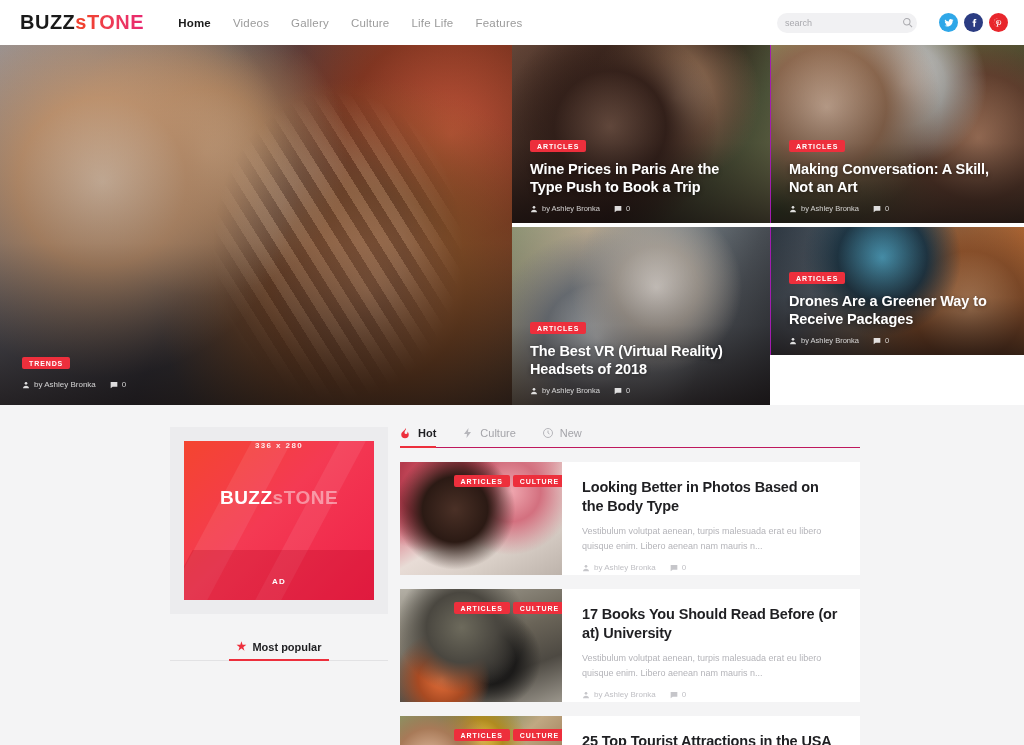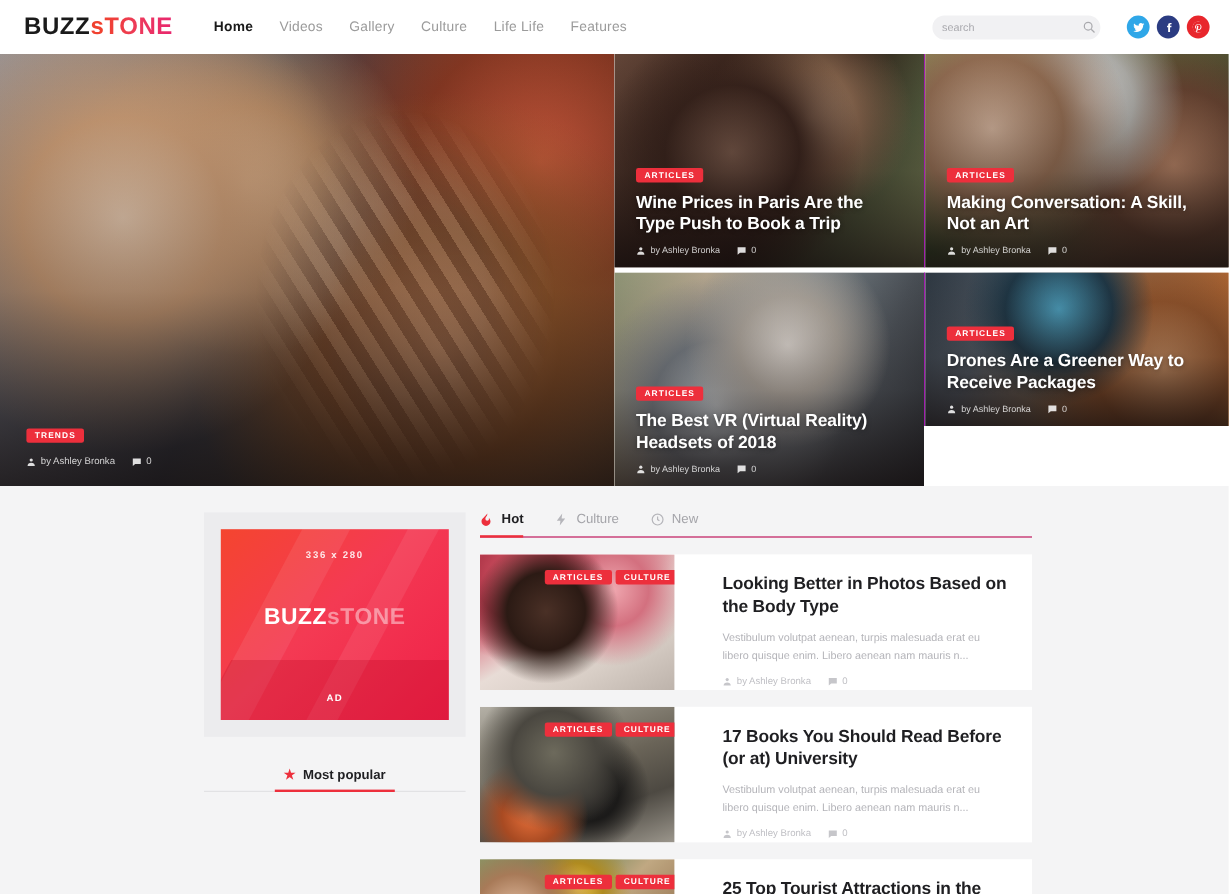--- a/index.html
+++ b/index.html
@@ -199,21 +199,20 @@
   .s1 { width: 40px; height: 260px; left: 20px; top: -40px; }
   .s2 { width: 26px; height: 260px; left: 108px; top: -40px; }
   .ad-dark {
     position: absolute;
     left: -10px; bottom: -20px;
     width: 230px; height: 70px;
     background: rgba(180,8,34,.26);
     transform: skewX(-28deg);
   }
   .ad-dim {
-    margin-top: 17px;
     color: rgba(255,255,255,.88);
     font-size: 8px; font-weight: bold; letter-spacing: 1.4px;
     position: relative; z-index: 2;
   }
   .ad-logo {
     margin-top: 37px;
     font-size: 19px; font-weight: bold; letter-spacing: .5px;
     position: relative; z-index: 2;
   }
   .ad-logo .a1 { color: #ffffff; }
@@ -268,21 +267,20 @@
     height: 2px; background: #ed2f3c;
   }
   .tab-ico { width: 12px; height: 12px; display: inline-flex; }
 
   .post {
     background: #fff;
     height: 113px;
     display: flex;
     margin-bottom: 14px;
     overflow: hidden;
-    gap: 20px;
   }
   .post-thumb {
     width: 162px; height: 113px;
     position: relative; overflow: hidden; flex-shrink: 0;
     background-size: cover; background-position: center;
   }
   .post-badges {
     position: absolute; right: -4px; top: 13px;
     display: flex; gap: 3px;
   }

